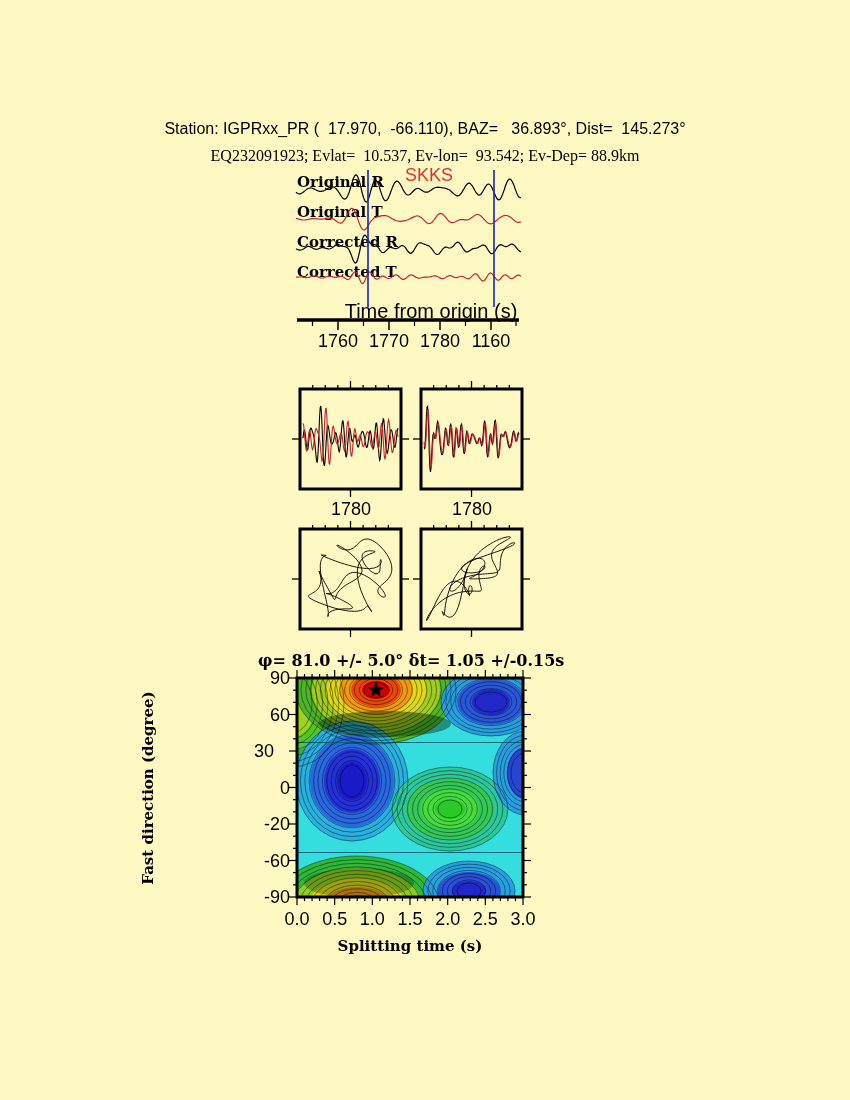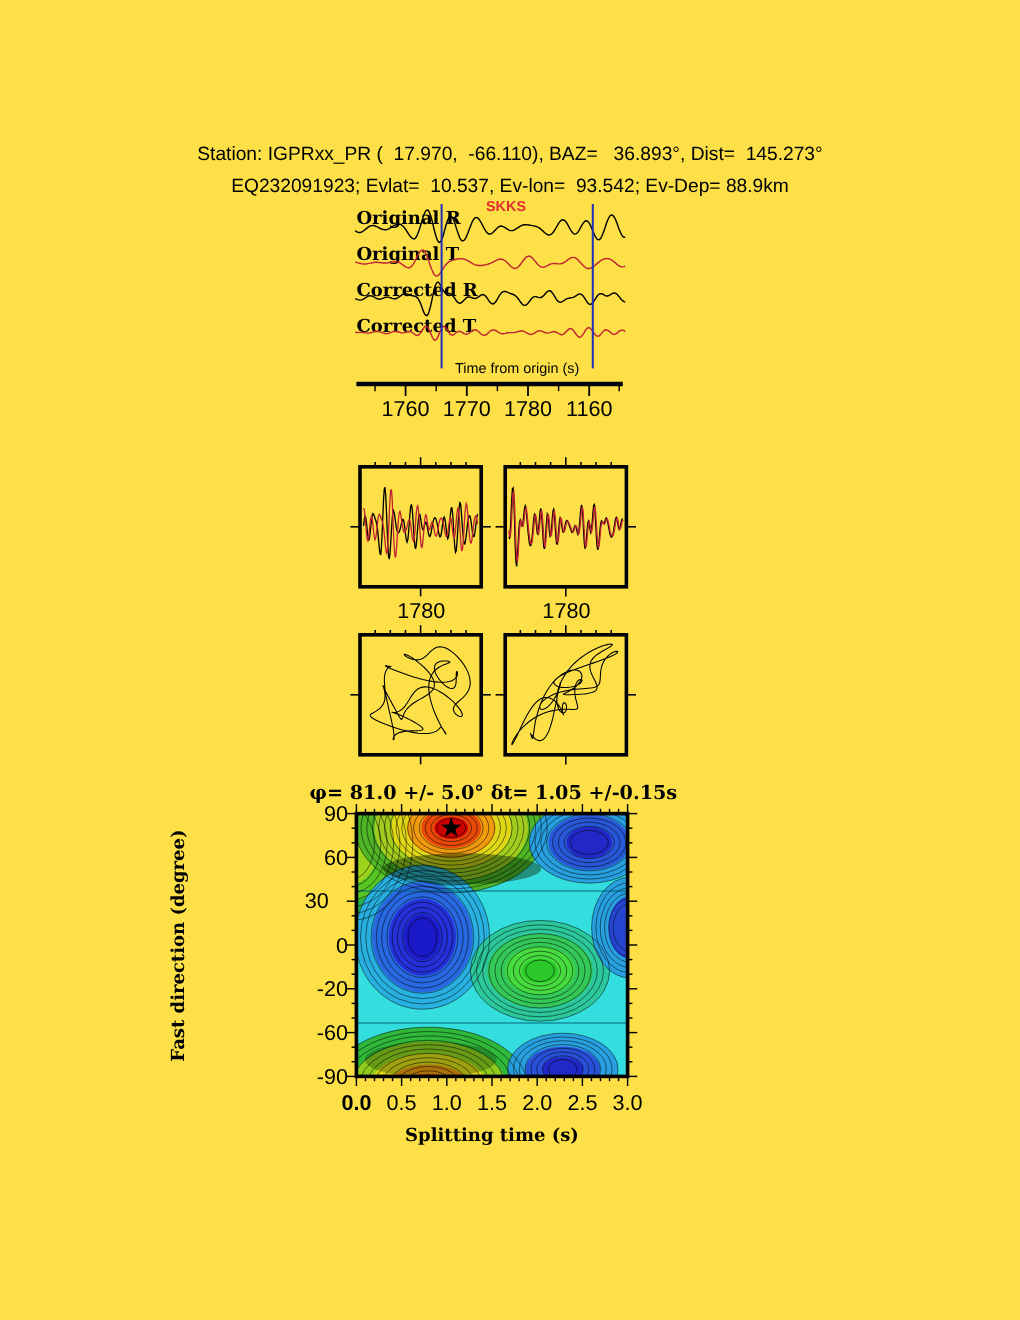--- a/index.html
+++ b/index.html
@@ -1,46 +1,46 @@
 <!DOCTYPE html>
 <html><head>
 <meta charset="utf-8">
 <style>
   html,body{margin:0;padding:0;background:#fff;}
-  .page{position:relative;width:850px;height:1100px;background:#fde047;
+  .page{position:relative;width:850px;height:1100px;background:#fef9c3;
         font-family:"Liberation Sans",sans-serif;color:#000;overflow:hidden;}
   .abs{position:absolute;white-space:pre;}
   .ctr{text-align:center;}
   .hdr{font-size:16px;letter-spacing:0px;}
-  .sanslab{font-size:12px;}
+  .sanslab{font-size:20px;}
   .ticklab{font-size:18px;}
   .serifb{font-family:"DejaVu Serif","Liberation Serif",serif;font-weight:bold;}
   .tracelab{font-size:15px;}
   .phase{font-size:17px;font-weight:bold;}
   .ctitle{font-size:16px;}
   .axtitle{font-size:15px;}
   .footer{font-size:17px;}
   .clab{position:absolute;font-size:11px;font-weight:bold;font-family:"Liberation Sans",sans-serif;
         line-height:12px;padding:0 1px;transform-origin:center;}
   svg{position:absolute;left:0;top:0;pointer-events:none;}
 </style>
 </head>
 <body>
 
 <div class="page">
 
   <div class="abs ctr hdr" style="left:0;width:850px;top:120px;">Station: IGPRxx_PR (  17.970,  -66.110), BAZ=   36.893°, Dist=  145.273°</div>
-  <div class="abs ctr hdr" style="left:0;width:850px;top:147px;">EQ232091923; Evlat=  10.537, Ev-lon=  93.542; Ev-Dep= 88.9km</div>
+  <div class="abs ctr hdr" style="left:0;width:850px;top:147px;font-family:Liberation Serif, serif;">EQ232091923; Evlat=  10.537, Ev-lon=  93.542; Ev-Dep= 88.9km</div>
 
   <div class="abs serifb tracelab" style="left:297px;top:173px;">Original R</div>
   <div class="abs serifb tracelab" style="left:297px;top:203px;">Original T</div>
   <div class="abs serifb tracelab" style="left:297px;top:233px;">Corrected R</div>
   <div class="abs serifb tracelab" style="left:297px;top:263px;text-align:center;">Corrected T</div>
 
-  <div class="abs phase" style="left:405px;top:165px;color:#e03030;font-weight:bold;font-size:12px;">SKKS</div>
+  <div class="abs phase" style="left:405px;top:165px;color:#e03030;font-weight:normal;font-size:18px;">SKKS</div>
 
   <div class="abs ctr sanslab" style="left:331px;width:200px;top:300px;">Time from origin (s)</div>
   <div id="time-tick-labels">
       <div class="abs ctr ticklab" style="left:312px;width:52px;top:331px;">1760</div>
       <div class="abs ctr ticklab" style="left:363px;width:52px;top:331px;">1770</div>
       <div class="abs ctr ticklab" style="left:414px;width:52px;top:331px;">1780</div>
       <div class="abs ctr ticklab" style="left:465px;width:52px;top:331px;">1160</div>
     </div>
 
   <div class="abs ctr ticklab" style="left:326px;width:50px;top:499px;">1780</div>
@@ -56,21 +56,21 @@
   <div id="contour-ytick-labels">
       <div class="abs ctr ticklab" style="left:238px;width:52px;top:668px;text-align:right;">90</div>
       <div class="abs ctr ticklab" style="left:238px;width:52px;top:704.5px;text-align:right;">60</div>
       <div class="abs ctr ticklab" style="left:238px;width:52px;top:741px;text-align:center;">30</div>
       <div class="abs ctr ticklab" style="left:238px;width:52px;top:777.5px;text-align:right;">0</div>
       <div class="abs ctr ticklab" style="left:238px;width:52px;top:814px;text-align:right;">-20</div>
       <div class="abs ctr ticklab" style="left:238px;width:52px;top:850.5px;text-align:right;">-60</div>
       <div class="abs ctr ticklab" style="left:238px;width:52px;top:887px;text-align:right;">-90</div>
     </div>
   <div id="contour-xtick-labels">
-      <div class="abs ctr ticklab" style="left:271px;width:52px;top:909px;font-weight:bold;">0.0</div>
+      <div class="abs ctr ticklab" style="left:271px;width:52px;top:909px;">0.0</div>
       <div class="abs ctr ticklab" style="left:308.6666666666667px;width:52px;top:909px;">0.5</div>
       <div class="abs ctr ticklab" style="left:346.3333333333333px;width:52px;top:909px;">1.0</div>
       <div class="abs ctr ticklab" style="left:384px;width:52px;top:909px;">1.5</div>
       <div class="abs ctr ticklab" style="left:421.66666666666663px;width:52px;top:909px;">2.0</div>
       <div class="abs ctr ticklab" style="left:459.3333333333333px;width:52px;top:909px;">2.5</div>
       <div class="abs ctr ticklab" style="left:497px;width:52px;top:909px;">3.0</div>
     </div>
 
   <div id="contour-inline-labels">
       <div class="clab" style="left: 299px; top: 693px; transform: rotate(-90deg); background: rgb(59, 219, 59);">0.6</div>

